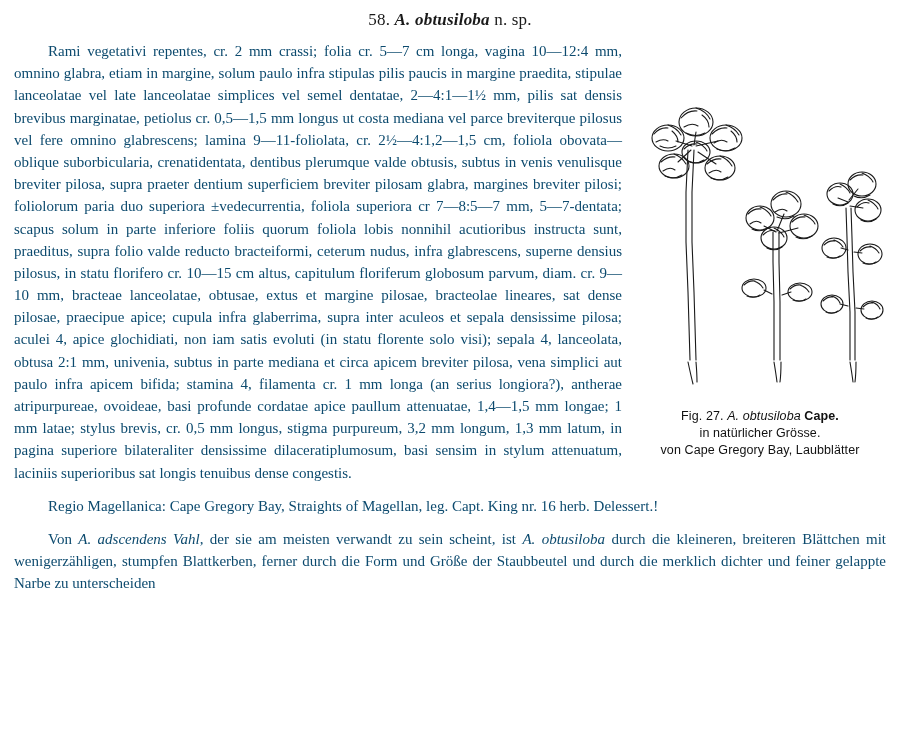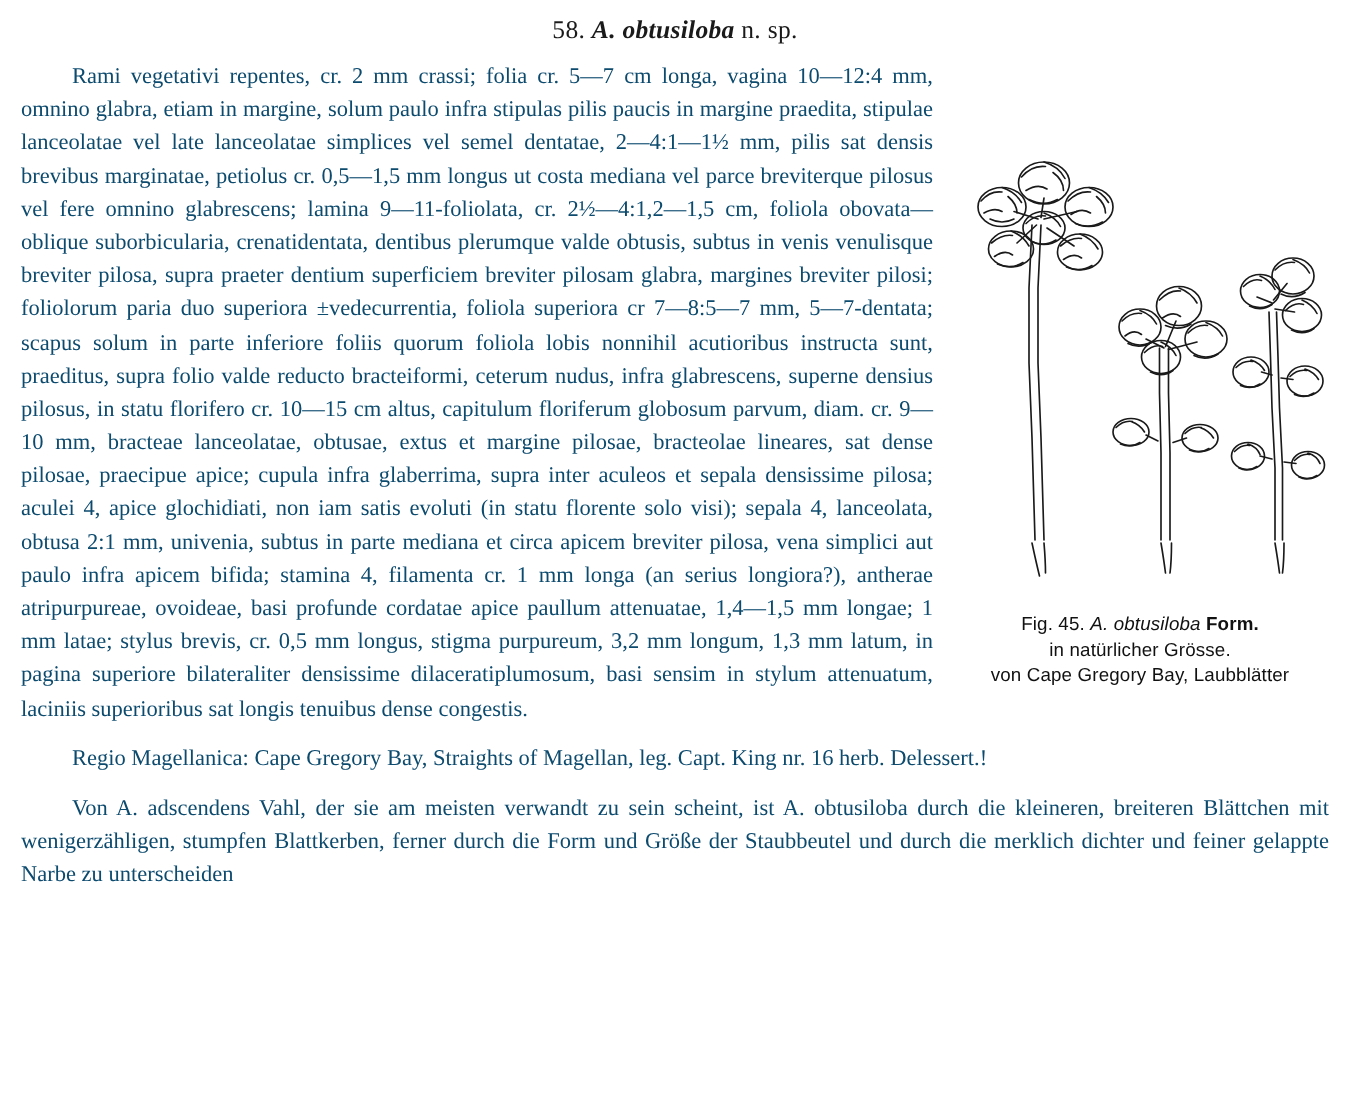--- a/index.html
+++ b/index.html
@@ -64,21 +64,21 @@
     font-size: 15px;
     line-height: 1.48;
     text-align: justify;
     text-justify: inter-word;
     hyphens: none;
     color: #0c4a6e;
   }
   .body-text p { margin: 0; }
   .body-text p + p { margin-top: 11px; }
   .indent { text-indent: 34px; }
-  .ital { }
+  .ital { font-style: italic; }
   .full-width { clear: both; }
 
   .tail {
     margin-top: 2px;
   }
 </style>
 </head>
 <body>
 
 <div class="page">
@@ -165,23 +165,23 @@
               <path d="M189 259 q5 -5 10 -4 M192 270 q6 3 12 -1 M198 254 q6 2 8 7"></path>
               <ellipse cx="238" cy="268" rx="11" ry="9"></ellipse>
               <path d="M229 265 q5 -5 10 -4 M232 276 q6 3 12 -1 M238 260 q6 2 8 7"></path>
               <path d="M214 264 L206 262 M222 266 L230 267"></path>
             </g>
           </g>
         </svg>
       </div>
       <div class="fig-caption">
         <div>
-          <span>Fig. 45.</span>
+          <span>Fig. 27.</span>
           <span class="ital">A. obtusiloba</span>
-          <span class="b">Form.</span>
+          <span class="b">Cape.</span>
         </div>
         <div>in natürlicher Grösse.</div>
         <div>
           <span>von Cape Gregory Bay,</span>
           <span>Laubblätter</span>
         </div>
       </div>
     </div>
 
     <div class="body-text">

